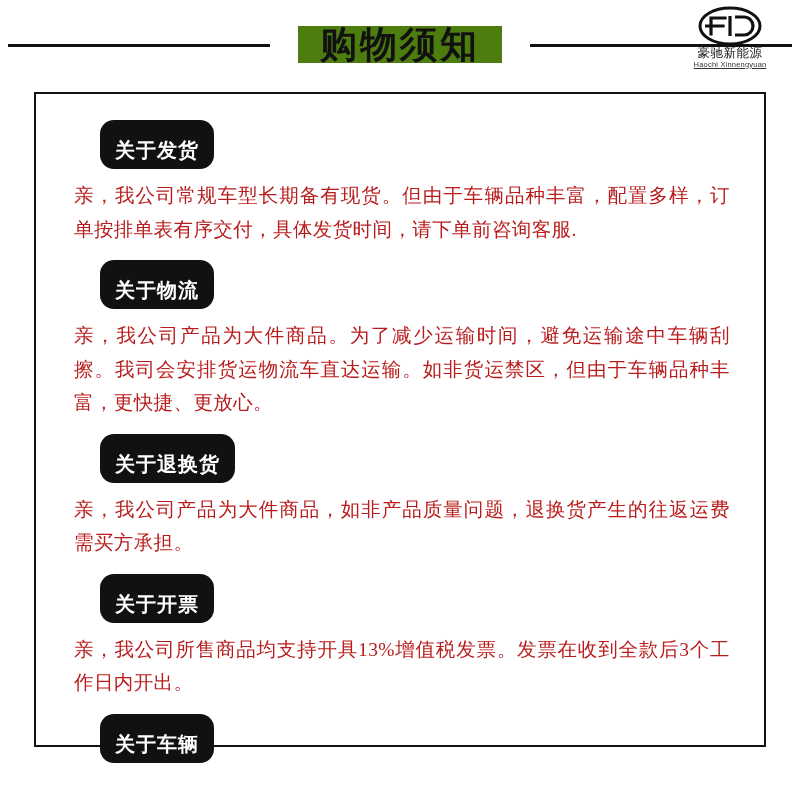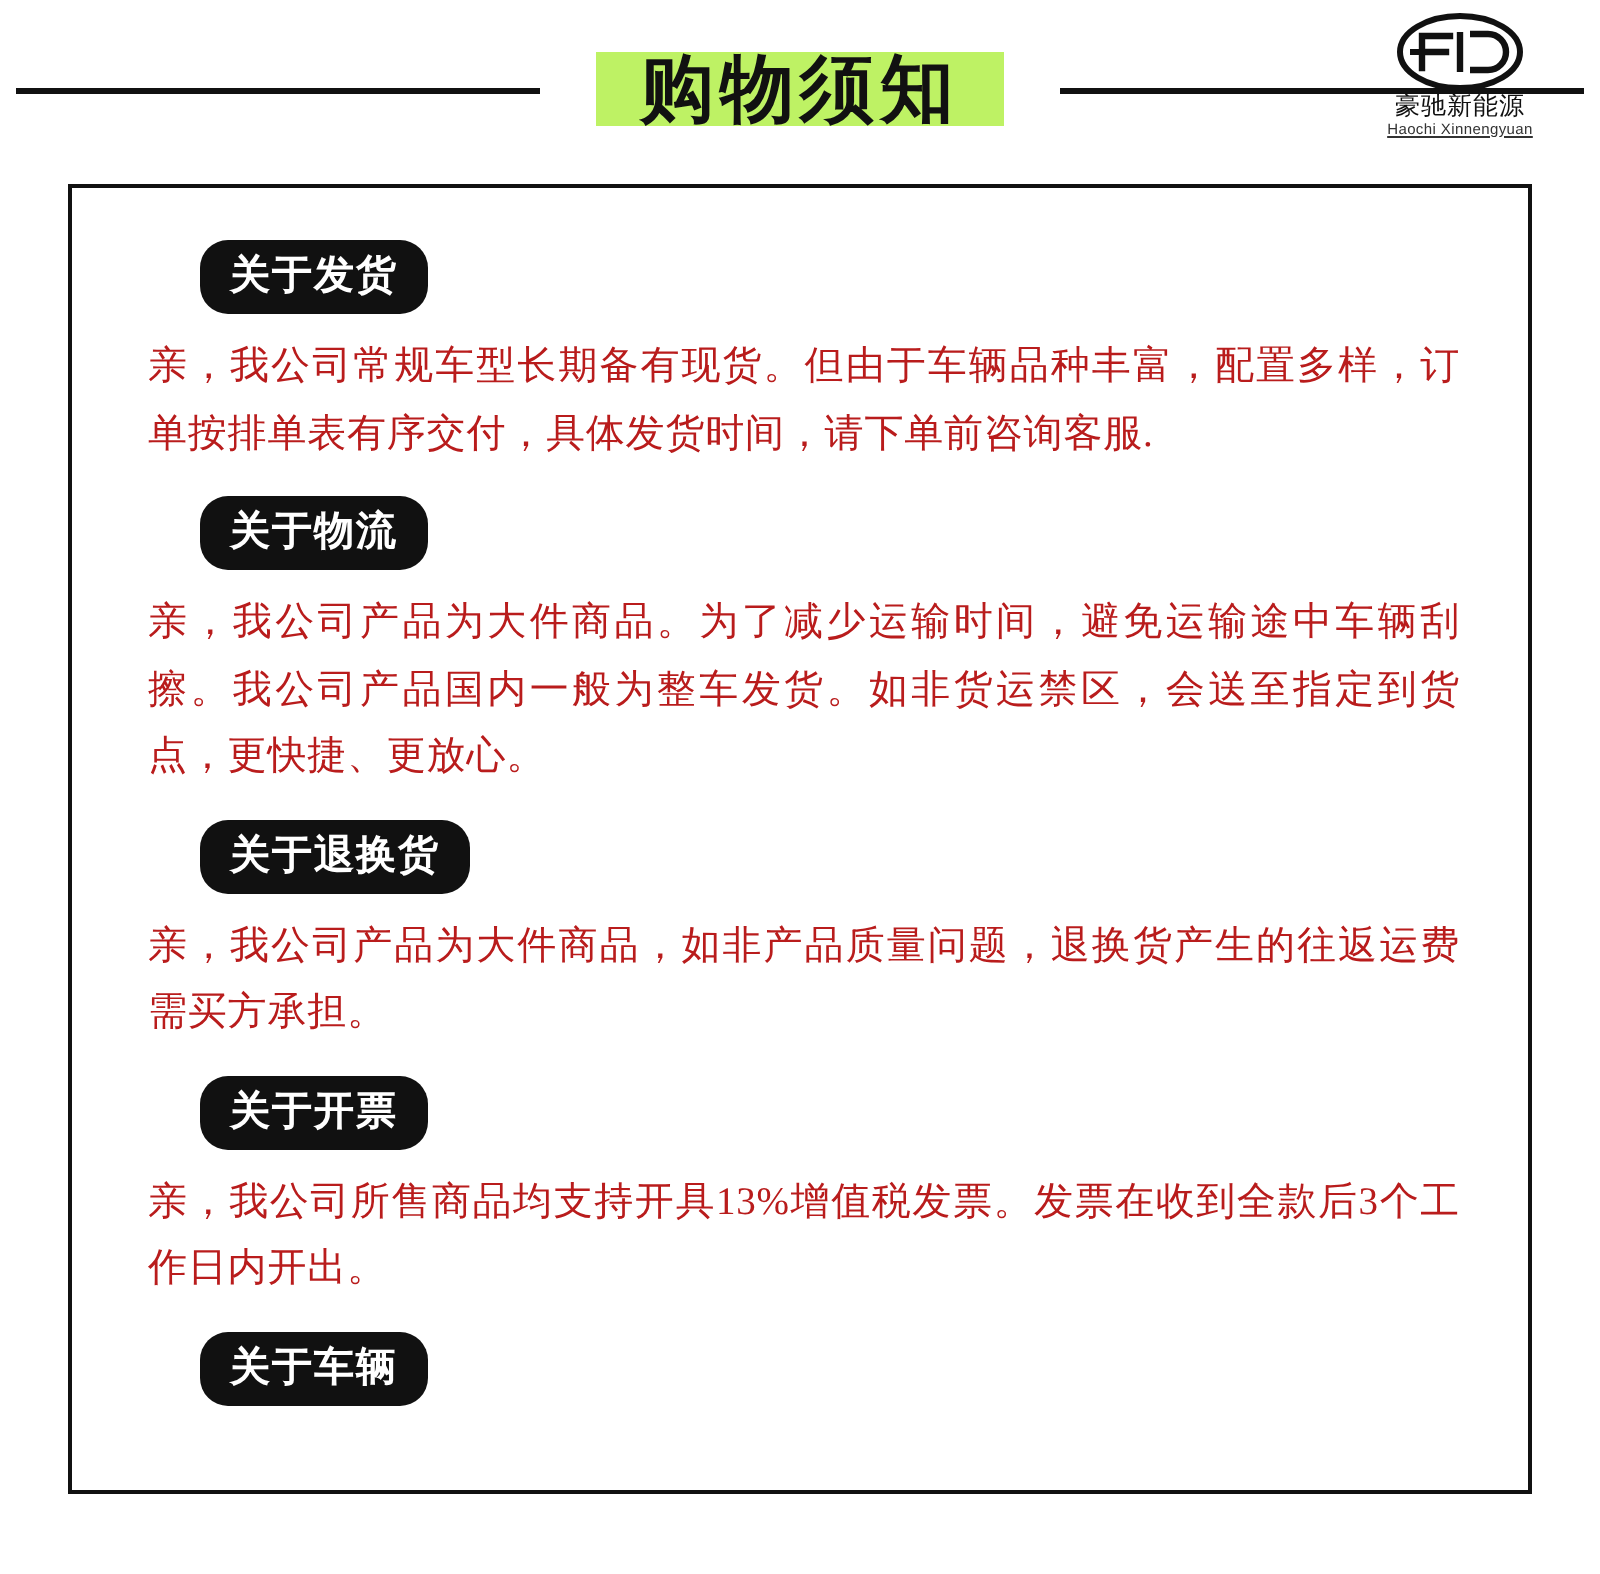--- a/index.html
+++ b/index.html
@@ -35,21 +35,21 @@
     position: absolute;
     top: 44px;
     height: 3px;
     background: #111;
   }
   .rule-left { left: 8px; width: 262px; }
   .rule-right { right: 8px; width: 262px; }
   .header-title {
     position: relative;
     z-index: 2;
-    background: #bef264;
+    background: #4d7c0f;
     padding: 0 22px;
     font-family: "Liberation Sans", "DejaVu Sans", sans-serif;
     font-weight: bold;
     font-size: 37px;
     letter-spacing: 3px;
     color: #111;
     line-height: 1;
   }
 
   
@@ -102,21 +102,21 @@
   .section { margin-bottom: 4px; }
 
   .tag {
     display: inline-block;
     background: #111;
     color: #fff;
     font-family: "Liberation Sans", "DejaVu Sans", sans-serif;
     font-weight: bold;
     font-size: 20px;
     line-height: 1;
-    padding: 8px 15px 9px 15px;
+    padding: 20px 15px 9px 15px;
     border-radius: 14px;
     letter-spacing: 1px;
     margin-left: 36px;
     margin-bottom: 10px;
   }
 
   .body-text {
     font-family: "Liberation Serif", "DejaVu Serif", serif;
     font-size: 19.5px;
     line-height: 1.72;
@@ -154,21 +154,21 @@
   <div class="frame">
     <div class="frame-inner">
 
       <div class="section">
         <div class="tag">关于发货</div>
         <p class="body-text">亲，我公司常规车型长期备有现货。但由于车辆品种丰富，配置多样，订单按排单表有序交付，具体发货时间，请下单前咨询客服.</p>
       </div>
 
       <div class="section">
         <div class="tag">关于物流</div>
-        <p class="body-text">亲，我公司产品为大件商品。为了减少运输时间，避免运输途中车辆刮擦。我公司产品国内一般为整车发货。如非货运禁区，会送至指定到货点，更快捷、更放心。</p>
+        <p class="body-text">亲，我公司产品为大件商品。为了减少运输时间，避免运输途中车辆刮擦。我司会安排货运物流车直达运输。如非货运禁区，但由于车辆品种丰富，更快捷、更放心。</p>
       </div>
 
       <div class="section">
         <div class="tag">关于退换货</div>
         <p class="body-text">亲，我公司产品为大件商品，如非产品质量问题，退换货产生的往返运费需买方承担。</p>
       </div>
 
       <div class="section">
         <div class="tag">关于开票</div>
         <p class="body-text">亲，我公司所售商品均支持开具13%增值税发票。发票在收到全款后3个工作日内开出。</p>

